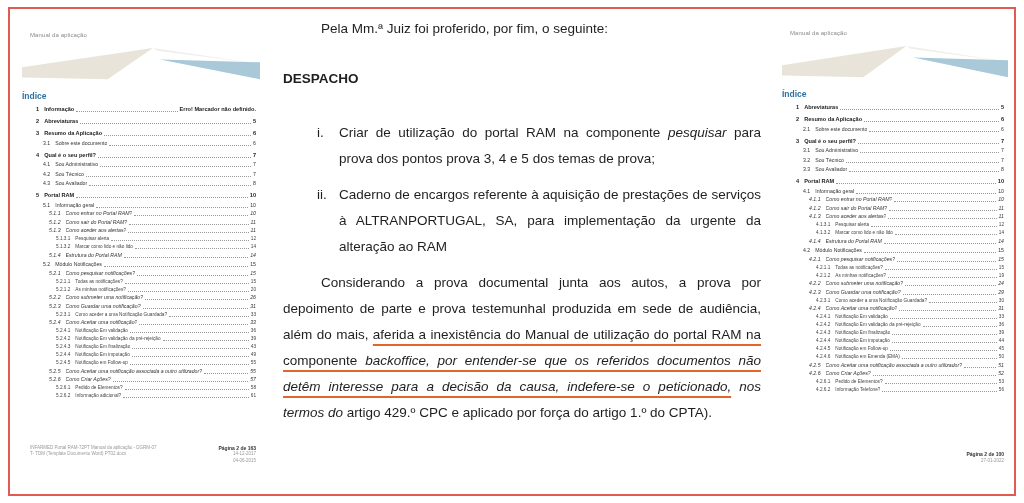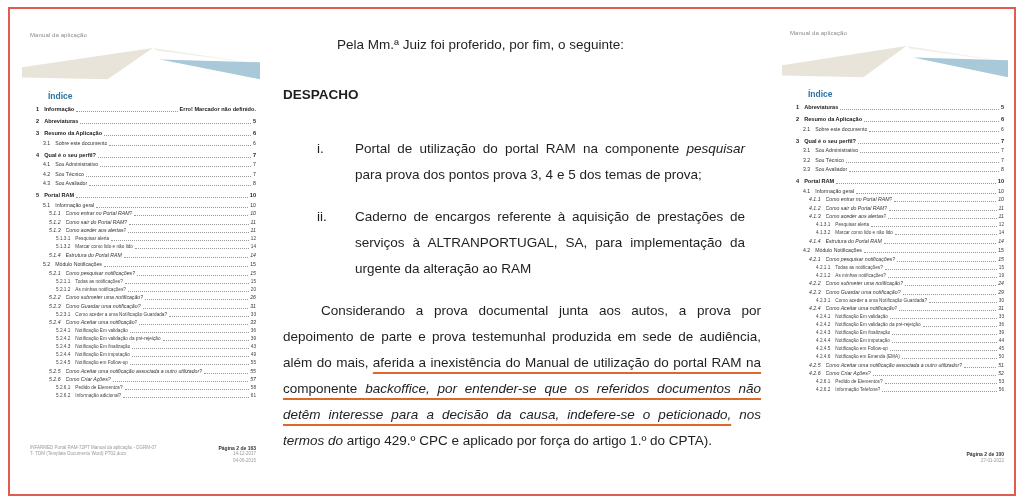--- a/index.html
+++ b/index.html
@@ -17,41 +17,41 @@
   .page-left{left:22px;top:14px;width:238px;height:466px;}
   .page-right{left:782px;top:12px;width:226px;height:468px;}
   .page-label{font-size:6px;color:#8a8a8a;margin:18px 0 0 8px;letter-spacing:.1px;}
   .hdr-art{position:relative;height:36px;margin-top:7px;}
   .art-beige{position:absolute;inset:0;background:var(--beige,#e9e4da);
     clip-path:polygon(0 62%,55% 8%,36% 95%,0 90%);}
   .art-tail{position:absolute;inset:0;background:#f1eee9;
     clip-path:polygon(55% 8%,100% 52%,57% 16%);}
   .art-blue{position:absolute;inset:0;background:var(--blue,#a9c8d8);
     clip-path:polygon(58% 40%,100% 48%,100% 95%);}
-  .index-title{color:var(--idx,#2a72a3);font-size:8.5px;font-weight:bold;margin:10px 0 4px 26px;}
+  .index-title{color:var(--idx,#2a72a3);font-size:8.5px;font-weight:bold;margin:10px 0 4px 0;}
   .toc{margin:0 4px 0 14px;font-size:5.2px;color:#333;}
   .t-row{display:flex;align-items:flex-end;line-height:7px;white-space:nowrap;}
   .t-num{margin-right:5px;flex:none;}
   .t-label{flex:none;overflow:hidden;max-width:82%;}
   .t-dots{flex:1;border-bottom:1px dotted #999;margin:0 2px 1px;min-width:4px;}
   .t-page{flex:none;}
   .lv1{font-weight:bold;font-size:5.6px;margin:5px 0 2px;color:#1c1c1c;}
   .lv2{padding-left:7px;margin-top:2.5px;}
   .lv3{padding-left:13px;font-style:italic;margin-top:1.5px;}
   .lv4{padding-left:20px;font-size:4.7px;margin-top:1px;color:#444;}
   .footer{position:absolute;left:8px;right:4px;bottom:16px;display:flex;
     justify-content:space-between;font-size:4.5px;color:#999;}
   .f-left{line-height:6.5px;}
   .f-right{text-align:right;line-height:6.5px;margin-left:auto;}
   .f-page{font-weight:bold;color:#333;font-size:5px;}
 
   
   .page-center{left:283px;top:16px;width:478px;font-size:13.5px;line-height:26px;
     color:#1f1f1f;text-align:justify;}
-  .page-center p{margin:16px;}
+  .page-center p{margin:0;}
   .p-intro{text-indent:38px;margin-bottom:24px !important;text-align:left;}
   .p-heading{text-align:left;font-weight:bold;margin:4px 0 28px !important;}
   .p-req{margin-bottom:12px !important;}
   .li-row{position:relative;padding-left:56px;margin-bottom:10px;}
   .li-marker{position:absolute;left:34px;top:0;}
   .p-considerando{text-indent:38px;margin:4px 0 8px !important;}
   .p-ficam{text-indent:38px;margin-top:2px !important;text-align:left;}
   .it{font-style:italic;}
   .ul{text-decoration:underline;text-decoration-color:var(--under,#e0662a);
     text-decoration-thickness:2px;text-underline-offset:5px;}
@@ -280,21 +280,21 @@
       <div>04-06-2015</div>
     </div>
   </div>
 </section>
 
 <section class="page page-center">
   <p class="p-intro"><span>Pela Mm.ª Juiz foi proferido, por fim, o seguinte:</span></p>
   <p class="p-heading">DESPACHO</p>
   <div class="li-row">
     <span class="li-marker">i.</span>
-    <p><span>Portal de utilização do portal RAM na componente </span><span class="it">pesquisar</span><span> para prova dos pontos prova 3, 4 e 5 dos temas de prova;</span></p>
+    <p><span>Criar de utilização do portal RAM na componente </span><span class="it">pesquisar</span><span> para prova dos pontos prova 3, 4 e 5 dos temas de prova;</span></p>
   </div>
   <div class="li-row">
     <span class="li-marker">ii.</span>
     <p><span>Caderno de encargos referente à aquisição de prestações de serviços à ALTRANPORTUGAL, SA, para implementação da urgente da alteração ao RAM</span></p>
   </div>
   <p class="p-considerando"><span>Considerando a prova documental junta aos autos, a prova por depoimento de parte e prova testemunhal produzida em sede de audiência, além do mais, </span><span class="ul">aferida a inexistência do Manual de utilização do portal RAM na componente </span><span class="it ul">backoffice, por entender-se que os referidos documentos não detêm interesse para a decisão da causa, indefere-se o peticionado,</span><span class="it"> </span><span class="it">nos termos do</span><span> artigo 429.º CPC e aplicado por força do artigo 1.º do CPTA).</span></p>
   <p class="p-ficam"></p>
 </section>
 
 <section class="page page-right">

